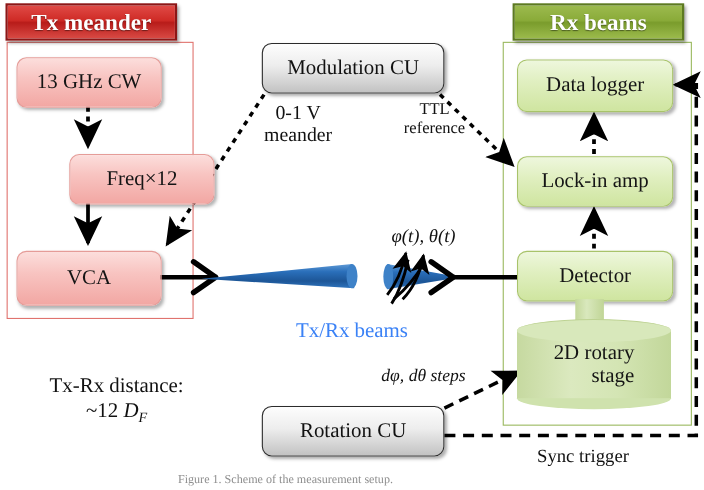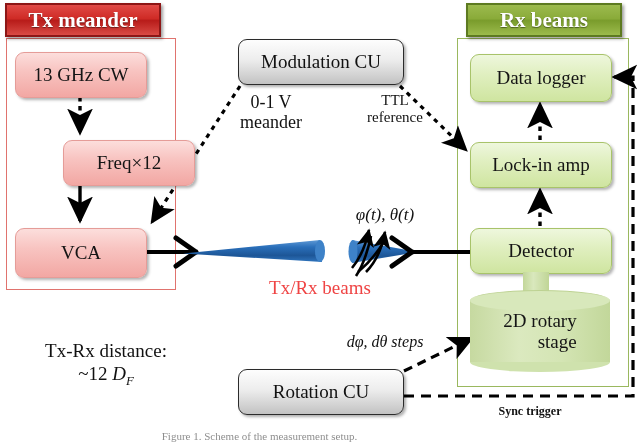--- a/index.html
+++ b/index.html
@@ -59,22 +59,22 @@
   #rotary-stage .cyl-label{position:absolute;left:0;top:12px;width:140px;height:60px;
       display:flex;align-items:center;justify-content:center;text-align:right;
       font-size:19px;line-height:1.1;color:#151515;}
 
   
   .lbl{position:absolute;color:#111;text-align:center;line-height:1.12;}
   #lbl-meander  {left:228px;top:92px; width:86px;font-size:18px;}
   #lbl-ttl      {left:352px;top:92px; width:86px;font-size:15px;}
   #lbl-angles   {left:330px;top:205px;width:110px;font-size:17px;}
   #lbl-steps    {left:320px;top:333px;width:130px;font-size:16px;}
-  #lbl-sync     {left:460px;top:405px;width:140px;font-size:12px;font-weight:bold;}
-  #lbl-beams    {left:240px;top:277px;width:160px;font-size:19px;color:#ef4444;}
+  #lbl-sync     {left:460px;top:405px;width:140px;font-size:17px;}
+  #lbl-beams    {left:240px;top:290px;width:160px;font-size:19px;color:#3b82f6;}
   #lbl-distance {left:4px;  top:340px;width:204px;font-size:19px;}
   #lbl-distance .d2{margin-top:2px;}
   .ital{font-style:italic;}
   sub{font-size:.68em;font-style:italic;}
   #caption{position:absolute;left:0;top:430px;width:519px;text-align:center;
            font-size:11px;color:#8e8e8e;}
 </style>
 </head>
 <body>
 

